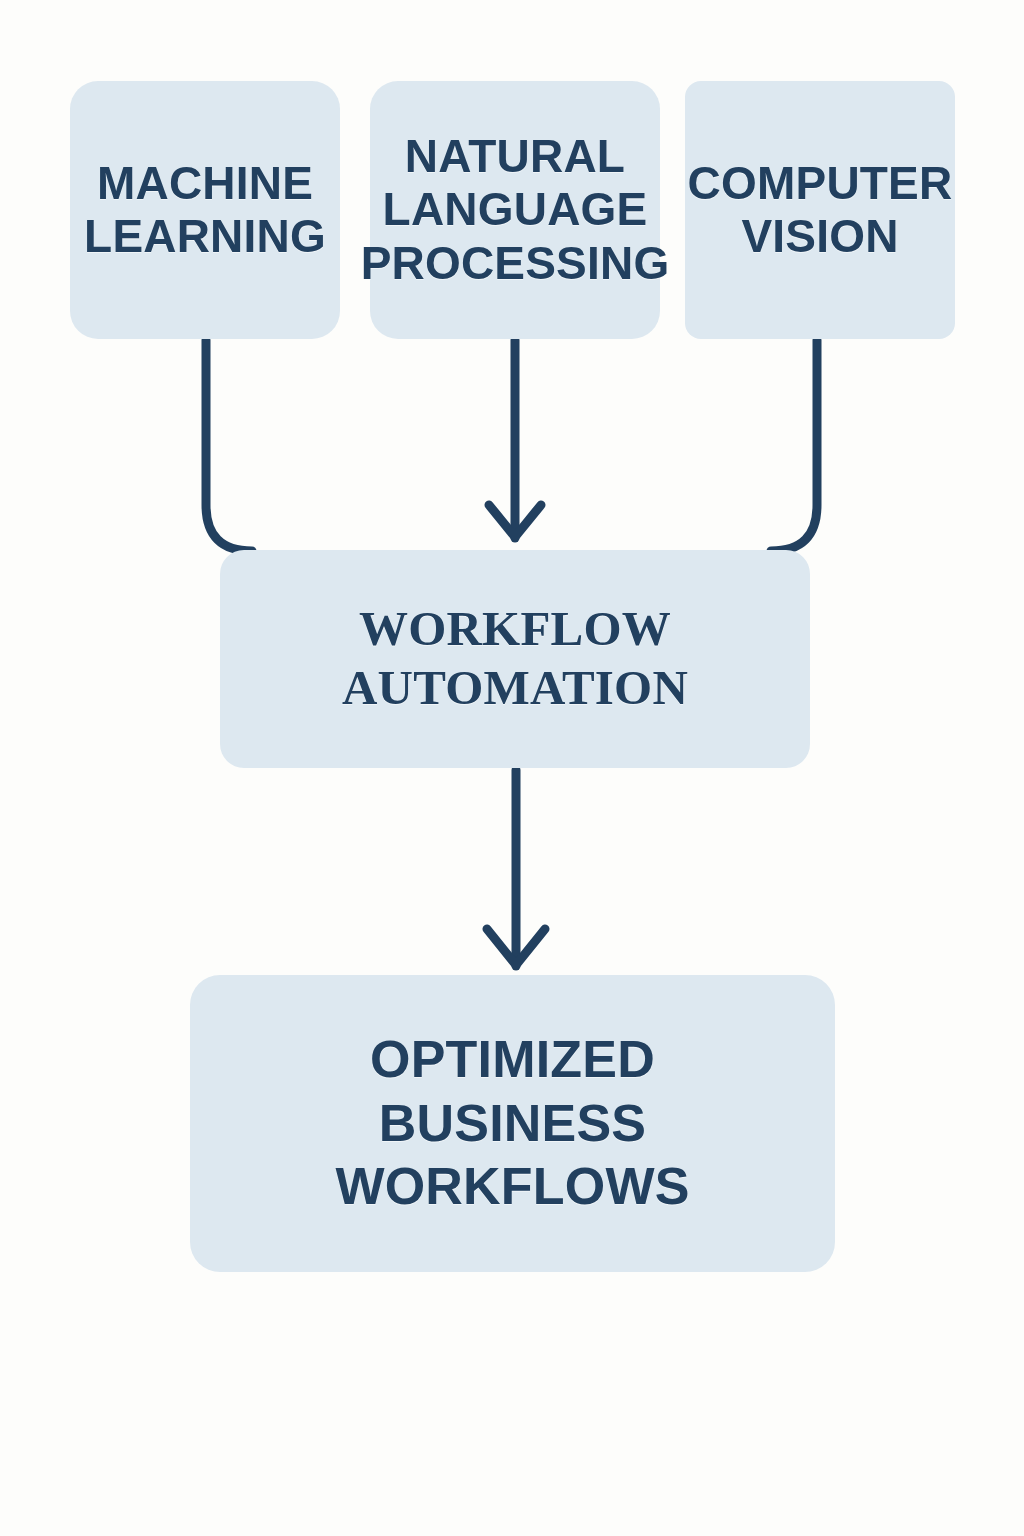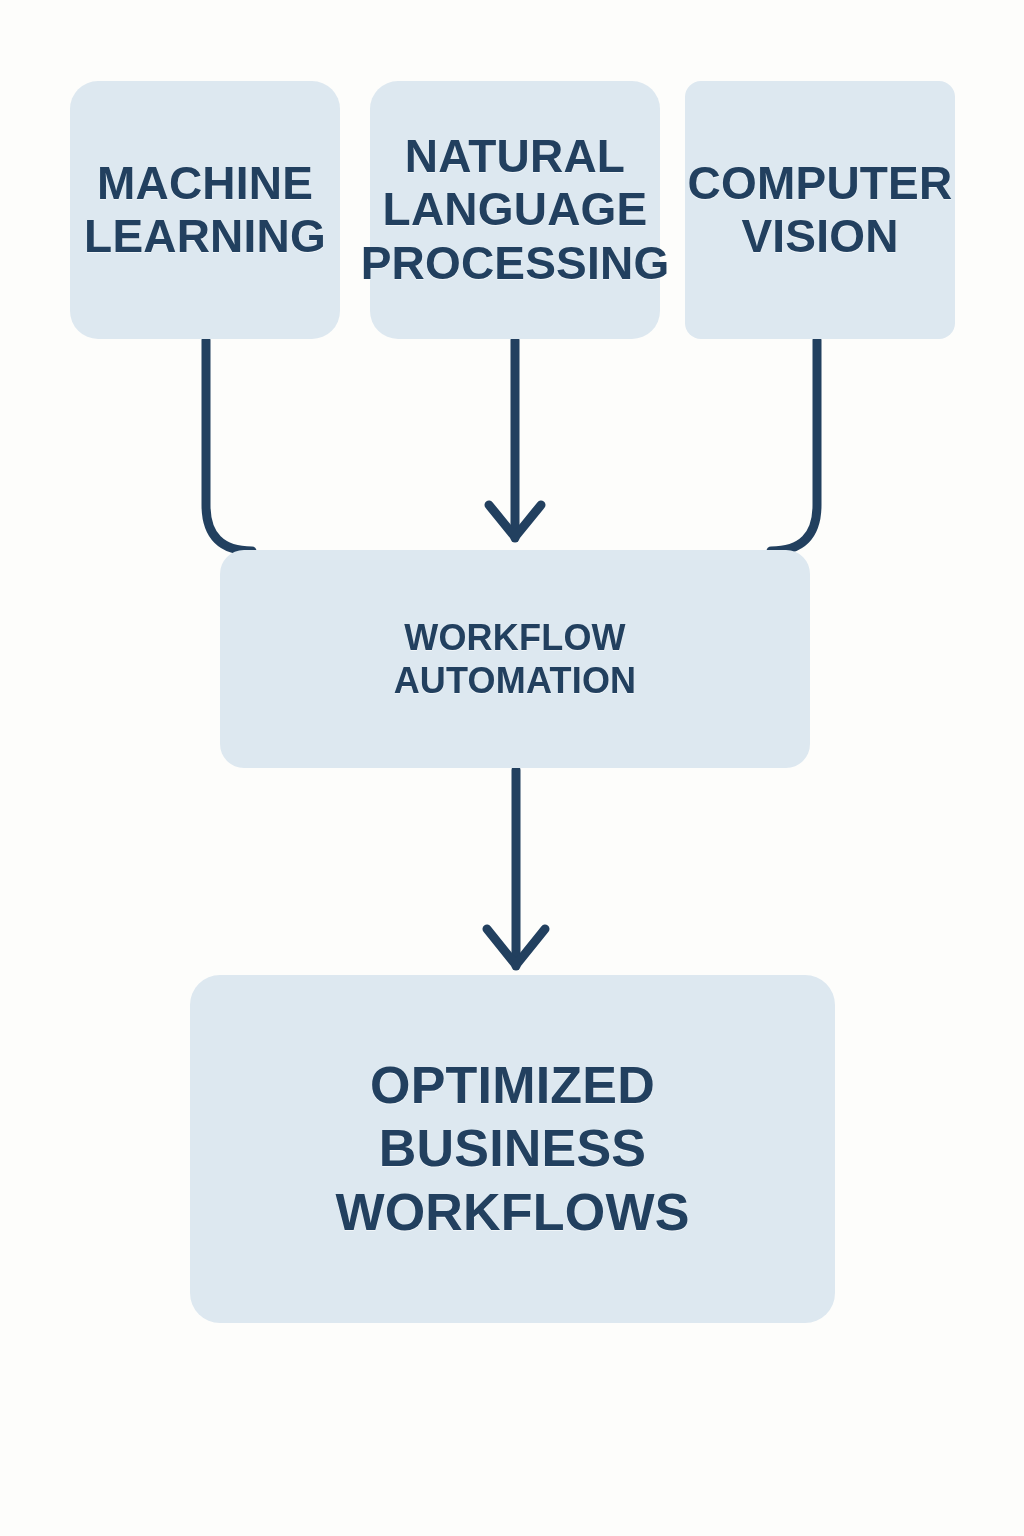--- a/index.html
+++ b/index.html
@@ -71,25 +71,25 @@
     left: 685px; top: 81px;  width: 270px;  height: 258px;
     border-radius: 16px;
   }
   .top-label { font-size: 46px; }
 
   
   #node-workflow-automation {
     left: 220px; top: 550px; width: 590px; height: 218px;
     border-radius: 24px;
   }
-  .mid-label { font-size: 36px; line-height: 1.2; }
+  .mid-label { font-size: 49px; line-height: 1.2; font-family: Liberation Serif, serif; }
 
   
   #node-optimized-workflows {
-    left: 190px; top: 975px; width: 645px; height: 348px;
+    left: 190px; top: 975px; width: 645px; height: 297px;
     border-radius: 30px;
   }
   .bottom-label { font-size: 52px; line-height: 1.22; }
 </style>
 </head>
 <body>
 
 <div id="diagram-canvas">
 
   <svg id="connectors" viewBox="0 0 1024 1536" width="1024" height="1536" xmlns="http://www.w3.org/2000/svg">

